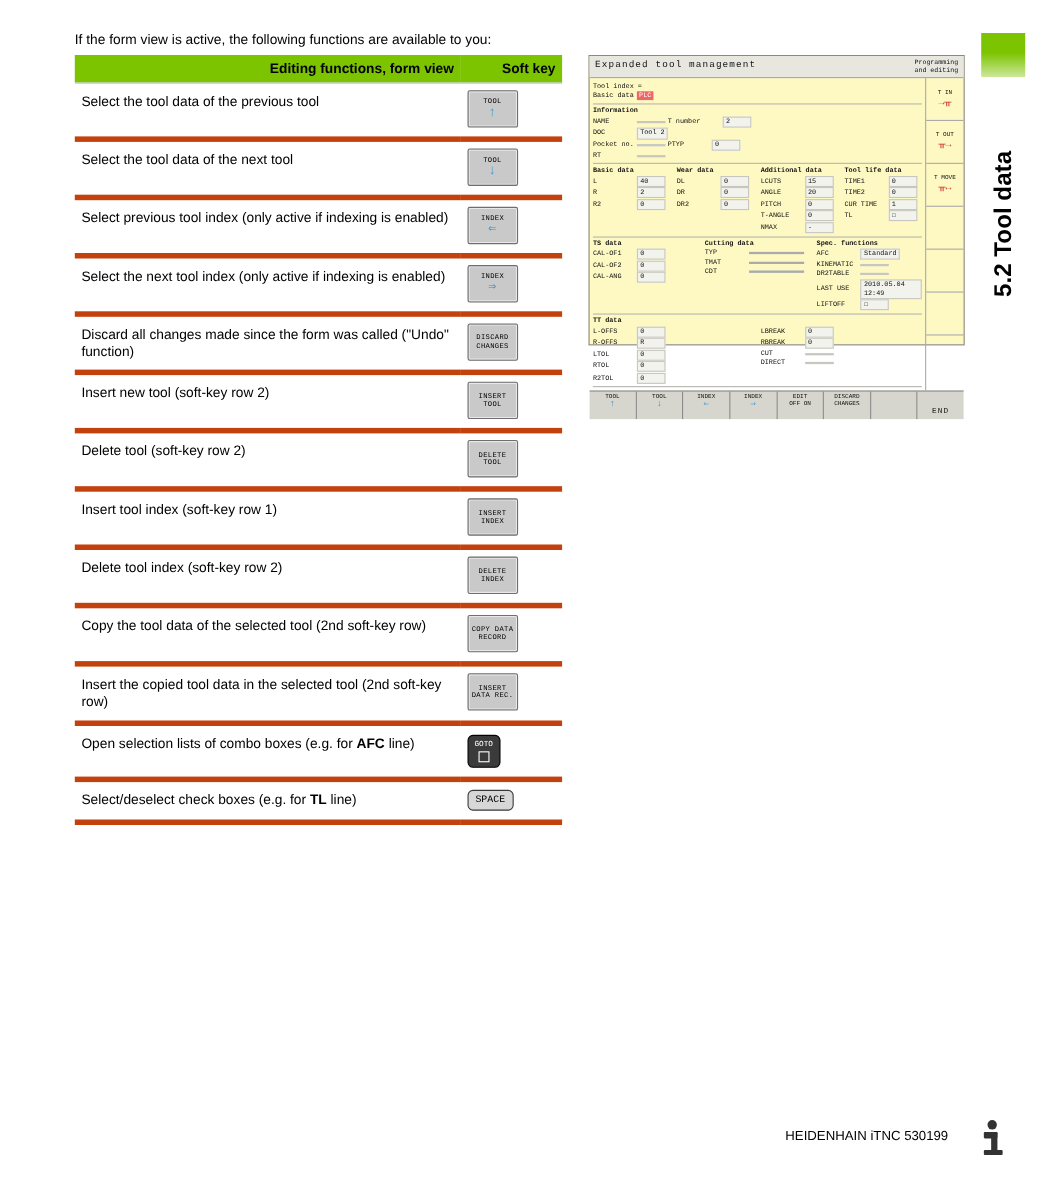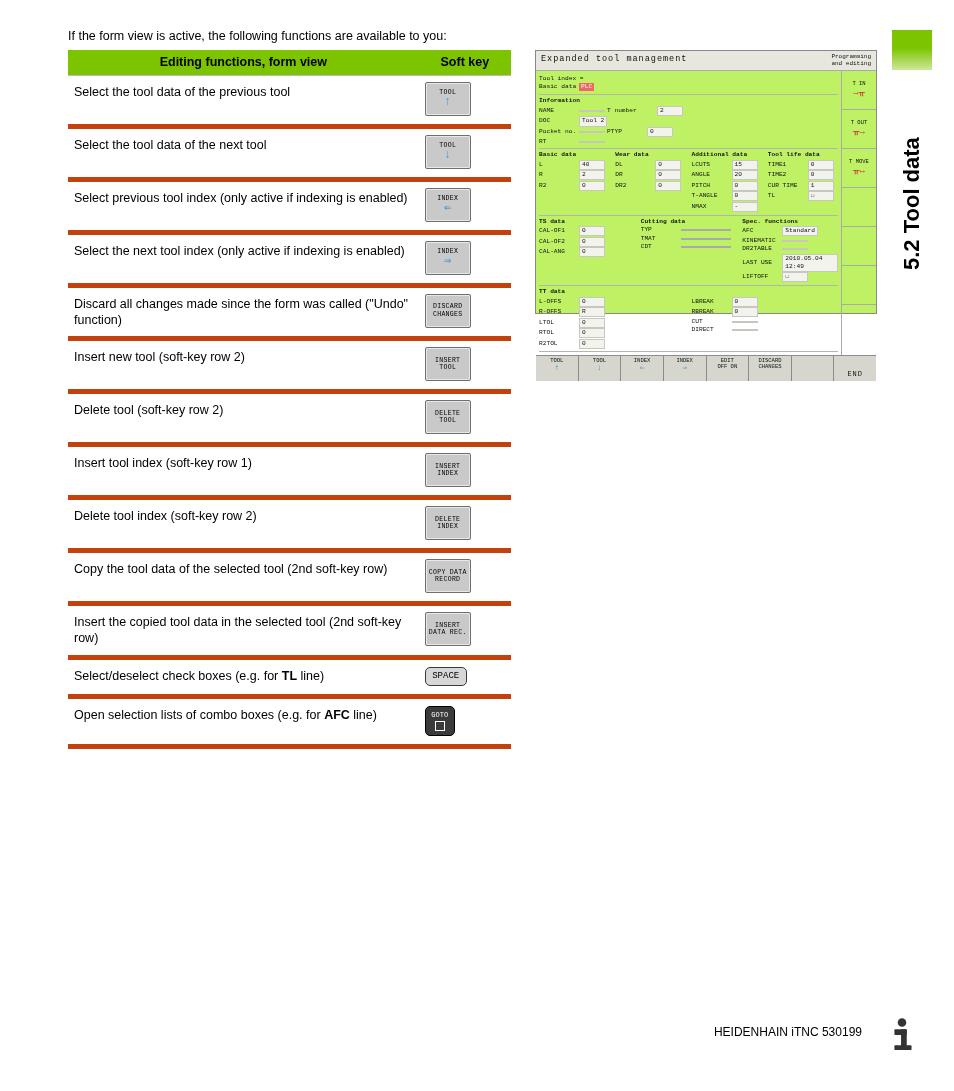--- a/index.html
+++ b/index.html
@@ -1,40 +1,40 @@
 <!DOCTYPE html>
 <html><head>
 <meta charset="utf-8">
 <style>
   html,body{margin:0;padding:0;background:#fff;color:#000;font-family:Arial,Helvetica,sans-serif;font-size:12.5px;line-height:1.3}
   .page{position:relative;width:954px;height:1091px;margin:0 auto;background:#fff}
   .content{position:absolute;left:68px;top:28px;width:443px}
   .intro{margin-bottom:6px}
   table.func{width:100%;border-collapse:collapse}
-  table.func thead th{background:#7cc400;color:#000;font-weight:bold;text-align:center;padding:4px 6px;font-size:12.5px;border-bottom:1px solid #bababa}
+  table.func thead th{background:#7cc400;color:#000;font-weight:bold;text-align:right;padding:4px 6px;font-size:12.5px;border-bottom:1px solid #bababa}
   table.func thead th.sk{width:78px}
   table.func tbody tr{border-bottom:5px solid #c2410c}
   table.func tbody td{vertical-align:top;padding:8px 6px 8px 6px}
   table.func tbody td.desc{width:330px}
   table.func tbody td.sk{width:78px;text-align:left;padding-top:6px}
   .softkey{display:inline-flex;flex-direction:column;align-items:center;justify-content:center;width:42px;min-height:28px;background:#c9c9c9;border:1px solid #6f6f6f;border-radius:2px;font-family:"Courier New",monospace;font-size:6.5px;letter-spacing:.3px;text-align:center;padding:2px 1px;box-shadow:inset 0 0 0 1px #e8e8e8;color:#000;line-height:1.1}
   .softkey .arrow{font-size:12px;line-height:1}
   .keycap{display:inline-block;min-width:30px;padding:3px 5px;background:#d7d7d7;border:1px solid #3a3a3a;border-radius:5px;font-family:"Courier New",monospace;font-size:9px;text-align:center}
   .gotokey{display:inline-flex;flex-direction:column;align-items:center;justify-content:center;width:28px;height:28px;background:#3b3b3b;border:1px solid #000;border-radius:5px;color:#fff;font-family:"Courier New",monospace;font-size:7px}
   .gotokey .sq{width:8px;height:8px;border:1.5px solid #fff;margin-top:1px}
   
   .sidetab{position:absolute;right:24px;top:30px;width:36px;height:240px;transform:rotate(180deg);writing-mode:vertical-rl;font-weight:bold;font-size:22px;display:flex;align-items:center}
   .sidetab .bar{position:absolute;bottom:0;left:-2px;width:40px;height:40px;background:linear-gradient(#7cc400 0%,#7cc400 45%,#cde79a 100%);transform:rotate(180deg)}
   
   .footer{position:absolute;left:68px;bottom:36px;right:30px;display:flex;align-items:center;justify-content:flex-end;font-size:12px}
   .footer .pg{font-weight:normal}
   .info-icon{width:44px;height:44px;border-radius:6px;background:#fff;display:flex;align-items:center;justify-content:center}
   .info-icon svg{width:38px;height:38px}
   
-  .shot{position:absolute;left:535px;top:50px;width:340px;height:262px;background:#bef264;border:1px solid #888;font-family:"Courier New",monospace;font-size:6.2px;color:#111}
+  .shot{position:absolute;left:535px;top:50px;width:340px;height:262px;background:#fef9c3;border:1px solid #888;font-family:"Courier New",monospace;font-size:6.2px;color:#111}
   .shot .titlebar{display:flex;justify-content:space-between;padding:3px 5px;background:#e7e7e0;border-bottom:1px solid #aaa}
   .shot .titlebar .ttl{font-size:8.5px;letter-spacing:1px}
   .shot .titlebar .mode{font-size:6px;text-align:left;line-height:1.1}
   .shot .body{display:flex}
   .shot .main{flex:1;padding:2px 3px}
   .shot .side{width:34px;border-left:1px solid #aaa;display:flex;flex-direction:column}
   .shot .side .sbtn{flex:0 0 34px;border-bottom:1px solid #aaa;display:flex;flex-direction:column;align-items:center;justify-content:center;gap:1px;padding:2px 0}
   .shot .side .sbtn .lbl{font-size:5.5px}
   .shot .side .sbtn .ic{font-size:9px;color:#c33}
   .shot .cluster{border-bottom:1px solid #b5b5ae;padding:1px 0 2px;margin-bottom:1px}
@@ -142,29 +142,29 @@
               </span></td>
           </tr>
           <tr>
             <td class="desc">Insert the copied tool data in the selected tool (2nd soft-key row)</td>
             <td class="sk"><span class="softkey">
                 <span>INSERT</span>
                 <span>DATA REC.</span>
               </span></td>
           </tr>
           <tr>
-            <td class="desc">Select/deselect check boxes (e.g. for <b>TL</b> line)</td>
-            <td class="sk"><span class="keycap">SPACE</span></td>
-          </tr>
-          <tr>
             <td class="desc">Open selection lists of combo boxes (e.g. for <b>AFC</b> line)</td>
             <td class="sk"><span class="gotokey">
                 <span>GOTO</span>
                 <span class="sq"></span>
               </span></td>
+          </tr>
+          <tr>
+            <td class="desc">Select/deselect check boxes (e.g. for <b>TL</b> line)</td>
+            <td class="sk"><span class="keycap">SPACE</span></td>
           </tr>
         </tbody>
     </table>
   </div>
 
   <div class="shot">
     <div class="titlebar">
       <span class="ttl">Expanded tool management</span>
       <span class="mode">
         <span>Programming</span><br><span>and editing</span>

